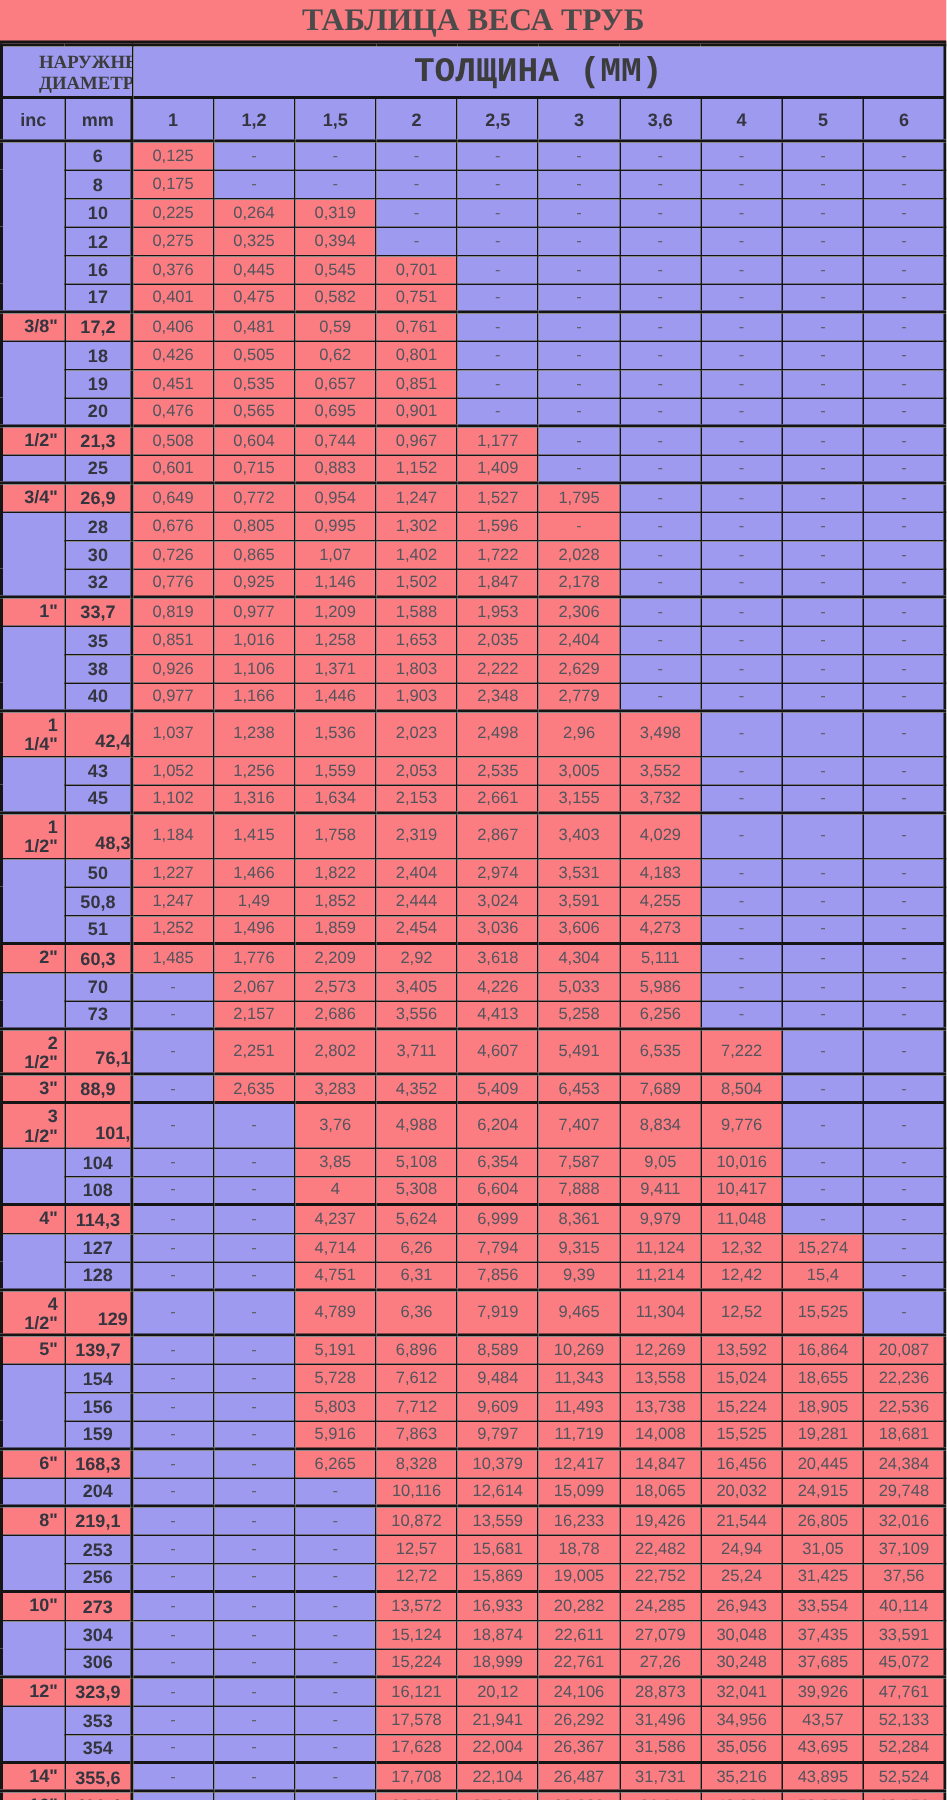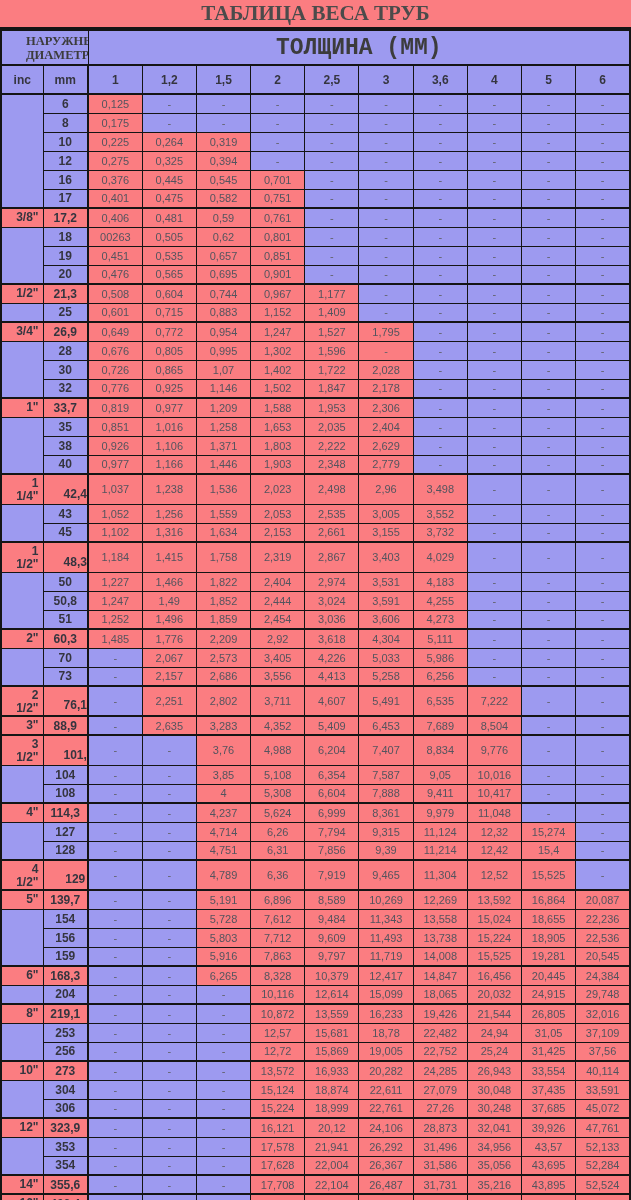--- a/index.html
+++ b/index.html
@@ -202,21 +202,21 @@
           <td class="val blue dash">-</td>
           <td class="val blue dash">-</td>
           <td class="val blue dash">-</td>
           <td class="val blue dash">-</td>
           <td class="val blue dash">-</td>
           <td class="val blue dash">-</td>
         </tr>
         <tr>
           <td class="inc blue" rowspan="3"></td>
           <td class="mm blue">18</td>
-          <td class="val pink">00263</td>
+          <td class="val pink">0,426</td>
           <td class="val pink">0,505</td>
           <td class="val pink">0,62</td>
           <td class="val pink">0,801</td>
           <td class="val blue dash">-</td>
           <td class="val blue dash">-</td>
           <td class="val blue dash">-</td>
           <td class="val blue dash">-</td>
           <td class="val blue dash">-</td>
           <td class="val blue dash">-</td>
         </tr>
@@ -702,21 +702,21 @@
           <td class="mm blue">159</td>
           <td class="val blue dash">-</td>
           <td class="val blue dash">-</td>
           <td class="val pink">5,916</td>
           <td class="val pink">7,863</td>
           <td class="val pink">9,797</td>
           <td class="val pink">11,719</td>
           <td class="val pink">14,008</td>
           <td class="val pink">15,525</td>
           <td class="val pink">19,281</td>
-          <td class="val pink">20,545</td>
+          <td class="val pink">18,681</td>
         </tr>
         <tr class="labeled">
           <td class="inc pink">6"</td>
           <td class="mm pink">168,3</td>
           <td class="val blue dash">-</td>
           <td class="val blue dash">-</td>
           <td class="val pink">6,265</td>
           <td class="val pink">8,328</td>
           <td class="val pink">10,379</td>
           <td class="val pink">12,417</td>

